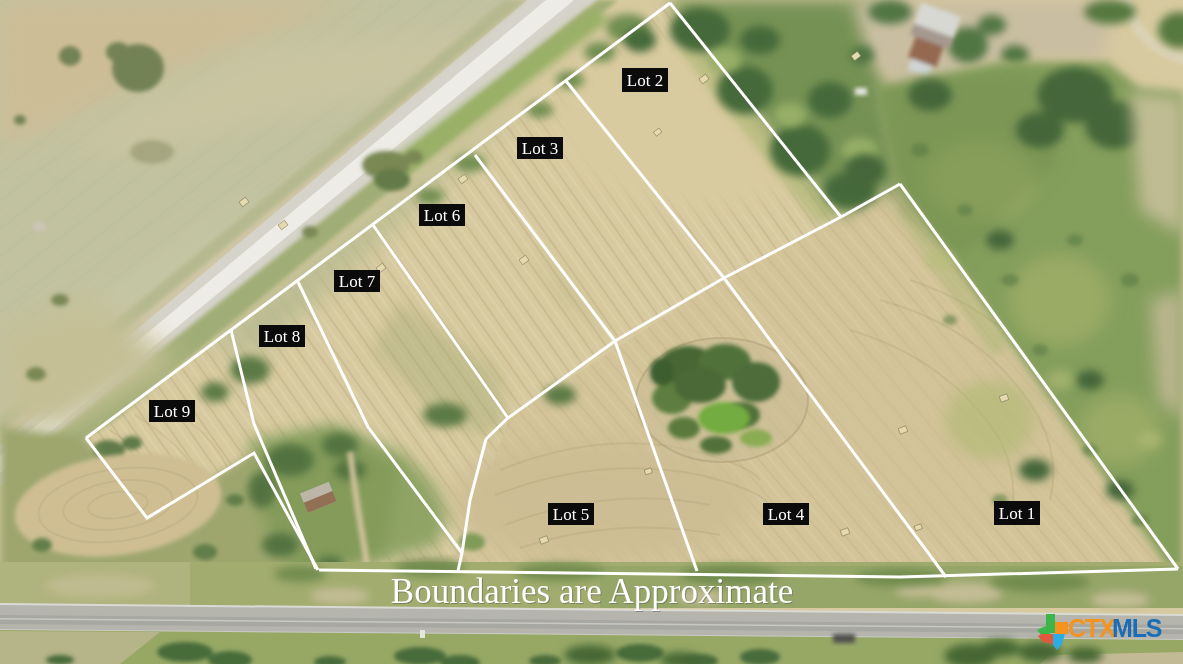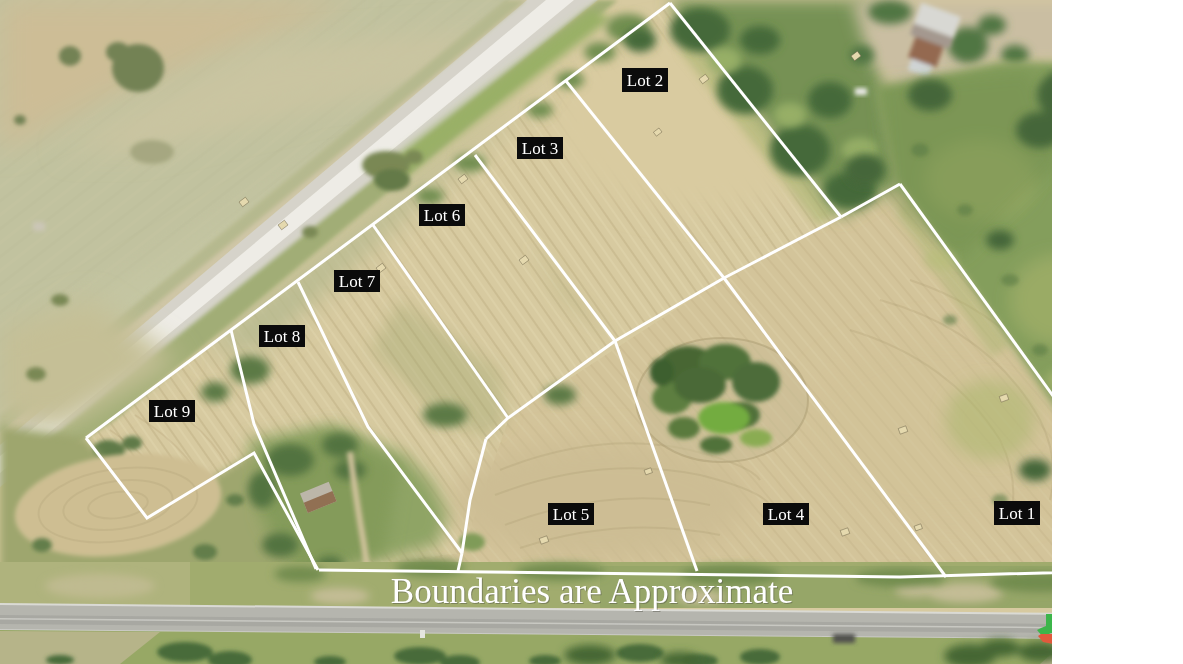--- a/index.html
+++ b/index.html
@@ -1,16 +1,16 @@
 <!DOCTYPE html>
 <html><head>
 <meta charset="utf-8">
 <style>
   html,body{margin:0;padding:0;}
-  #stage{position:relative;width:1052px;height:664px;overflow:hidden;background:#d2c397;}
+  #stage{position:relative;width:1183px;height:664px;overflow:hidden;background:#d2c397;}
   svg{display:block;}
   .lab{font-family:"Liberation Serif",serif;font-size:17px;fill:#fff;}
 </style>
 </head>
 <body>
 <div id="stage">
 <svg width="1183" height="664" viewBox="0 0 1183 664">
 <defs>
   <filter id="b2" x="-40%" y="-40%" width="180%" height="180%">
           <feGaussianBlur stdDeviation="2"></feGaussianBlur>

